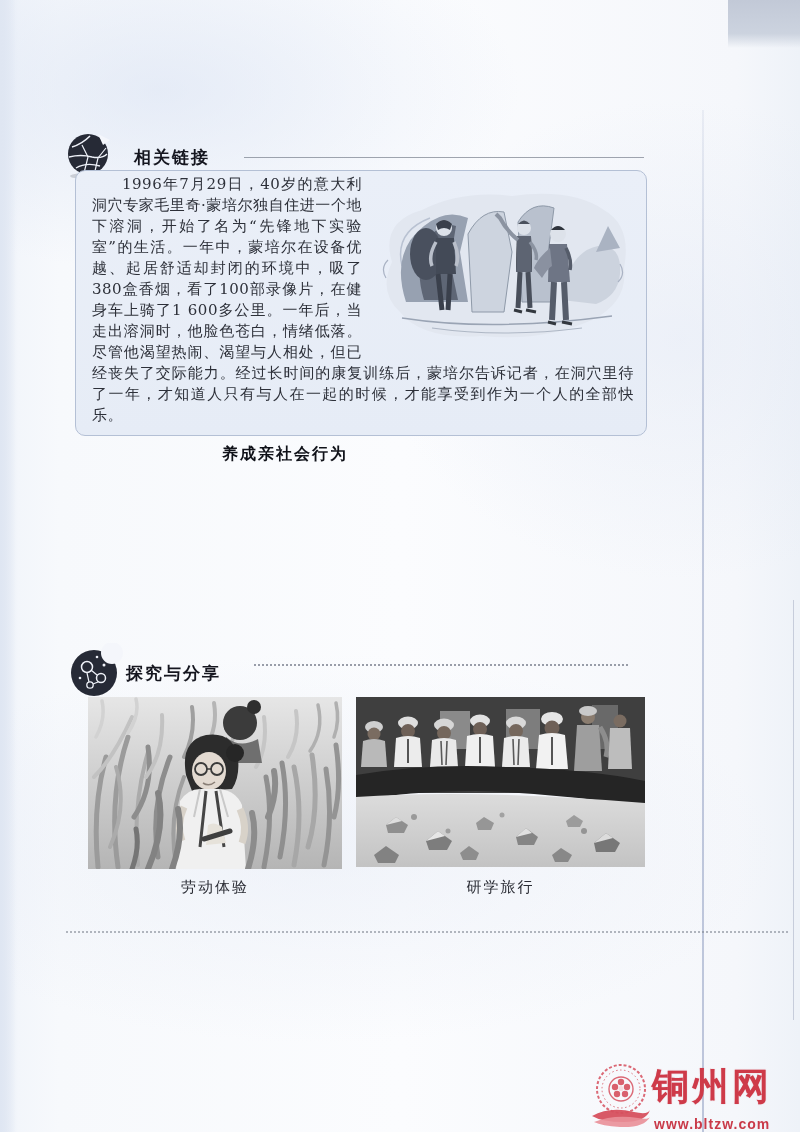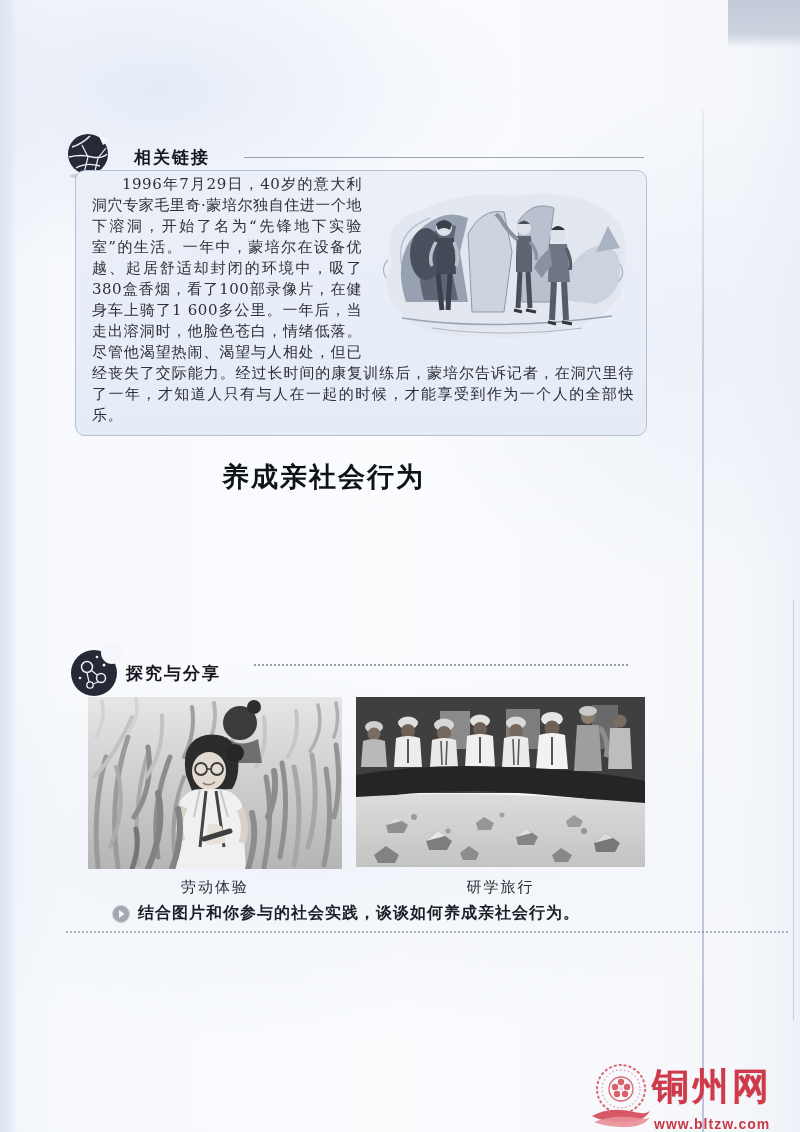--- a/index.html
+++ b/index.html
@@ -46,23 +46,23 @@
     background:linear-gradient(180deg,#eaeff8,#e6ecf6);
     padding:3px 12px 9px 16px;
   }
   .rl-illu{float:right;width:262px;height:170px;margin:8px 0 4px 10px;}
   .rl-text{
     margin:0;font-size:15px;line-height:21px;color:#2d3039;
     text-indent:2em;text-align:justify;letter-spacing:.5px;
   }
 
   
-  .section-heading{position:absolute;left:222px;top:459px;
+  .section-heading{position:absolute;left:222px;top:444px;
     font-family:"Liberation Sans","DejaVu Sans",sans-serif;font-weight:bold;
-    font-size:27px;color:#101219;letter-spacing:2px;}
+    font-size:16px;color:#101219;letter-spacing:2px;}
   .main-para{position:absolute;left:220px;top:477px;width:440px;margin:0;
     font-size:16.5px;line-height:25.8px;color:#23252e;
     text-indent:2em;text-align:justify;letter-spacing:.5px;}
 
   
   .photo{position:absolute;overflow:hidden;}
   .photo svg{display:block;}
   .photo-left{left:88px;top:697px;width:254px;height:172px;}
   .photo-right{left:356px;top:697px;width:289px;height:170px;}
   .caption{position:absolute;top:878px;font-size:15px;color:#2b2d35;letter-spacing:2px;text-align:center;}
@@ -322,30 +322,20 @@
           <circle cx="146" cy="118" r="2.5" fill="#a2a2a2"></circle>
         <circle cx="228" cy="134" r="3" fill="#949494"></circle>
           <circle cx="92" cy="134" r="2.5" fill="#9e9e9e"></circle>
       </g>
     </svg>
   </div>
 
   <div class="caption caption-right">研学旅行</div>
   <div class="caption caption-left">劳动体验</div>
 
-  <div class="question-row">
-    <span class="q-bullet">
-      <svg width="18" height="18" viewBox="0 0 18 18">
-        <circle cx="9" cy="9" r="8.5" fill="#a3a9b2"></circle>
-        <circle cx="9" cy="9" r="8.5" fill="none" stroke="#c8ccd4" stroke-width="1"></circle>
-        <path d="M7,5 L12.5,9 L7,13 Z" fill="#f5f6f9"></path>
-      </svg>
-    </span>
-    <p class="q-text">结合图片和你参与的社会实践，谈谈如何养成亲社会行为。</p>
-  </div>
   <div class="bottom-dotted"></div>
 
 
   <div class="watermark">
     <span class="wm-graphic">
       <svg width="62" height="70" viewBox="0 0 62 70">
         <circle cx="31" cy="29" r="24" fill="none" stroke="#d6505e" stroke-width="2" stroke-dasharray="3,2" opacity=".85"></circle>
         <circle cx="31" cy="29" r="19" fill="none" stroke="#d6505e" stroke-width="1" stroke-dasharray="1.5,2.5" opacity=".8"></circle>
         <circle cx="31" cy="29" r="12" fill="none" stroke="#d6505e" stroke-width="1.4" opacity=".85"></circle>
         <g fill="#d6505e" opacity=".9">

